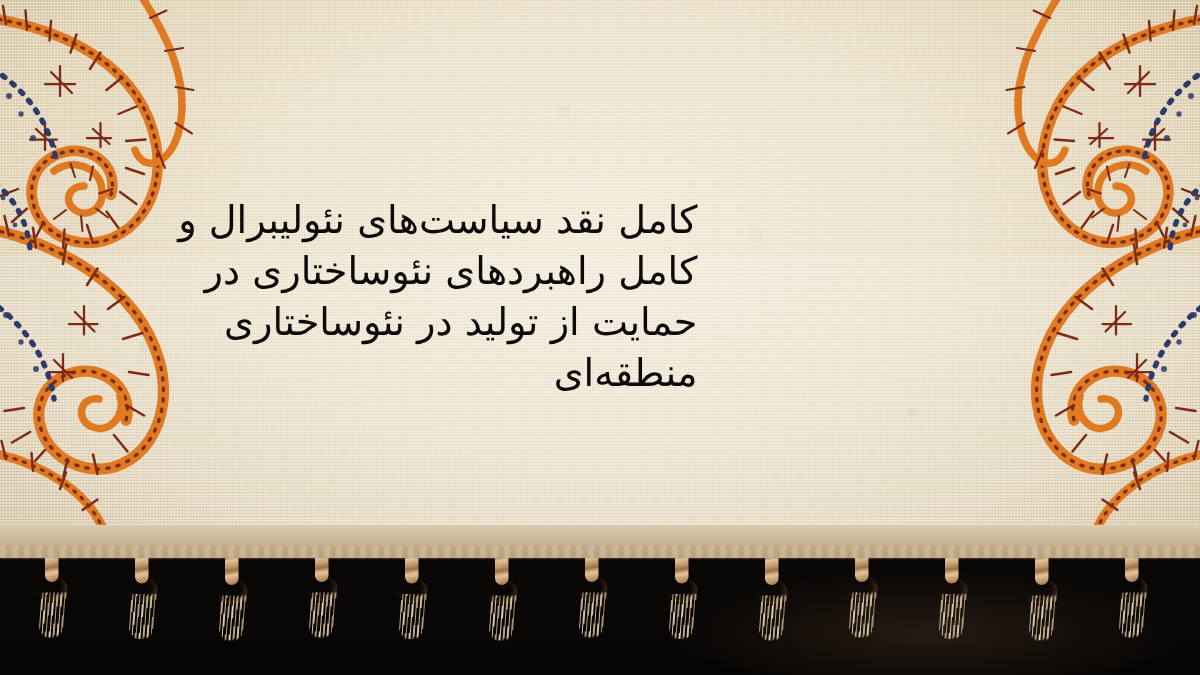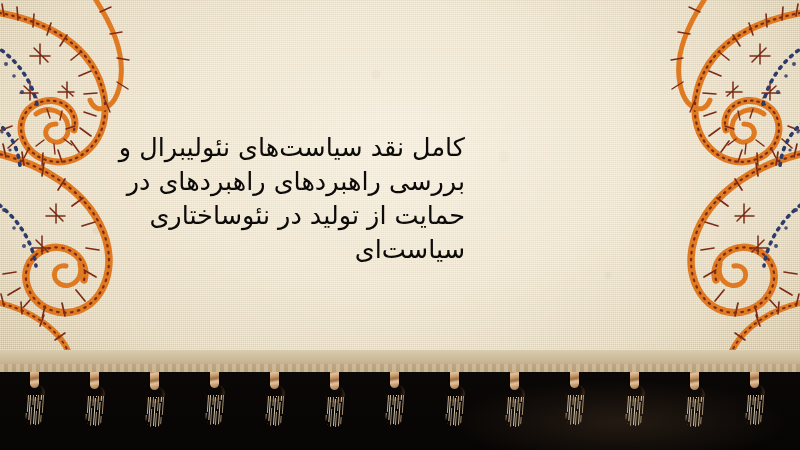--- a/index.html
+++ b/index.html
@@ -316,18 +316,18 @@
         </g>
       </svg>
     </div>
 
     <div class="fabric-hem"></div>
     <div class="fabric-hem2"></div>
   </div>
 
   <div class="title-wrap" id="title-wrap">
       <div class="title-line">کامل نقد سیاست‌های نئولیبرال و</div>
-      <div class="title-line">بررسی راهبردهای راهبردهای در</div>
+      <div class="title-line">کامل راهبردهای نئوساختاری در</div>
       <div class="title-line">حمایت از تولید در نئوساختاری</div>
-      <div class="title-line">سیاست‌ای</div>
+      <div class="title-line">منطقه‌ای</div>
     </div>
 
 </div>
 
 </body></html>

